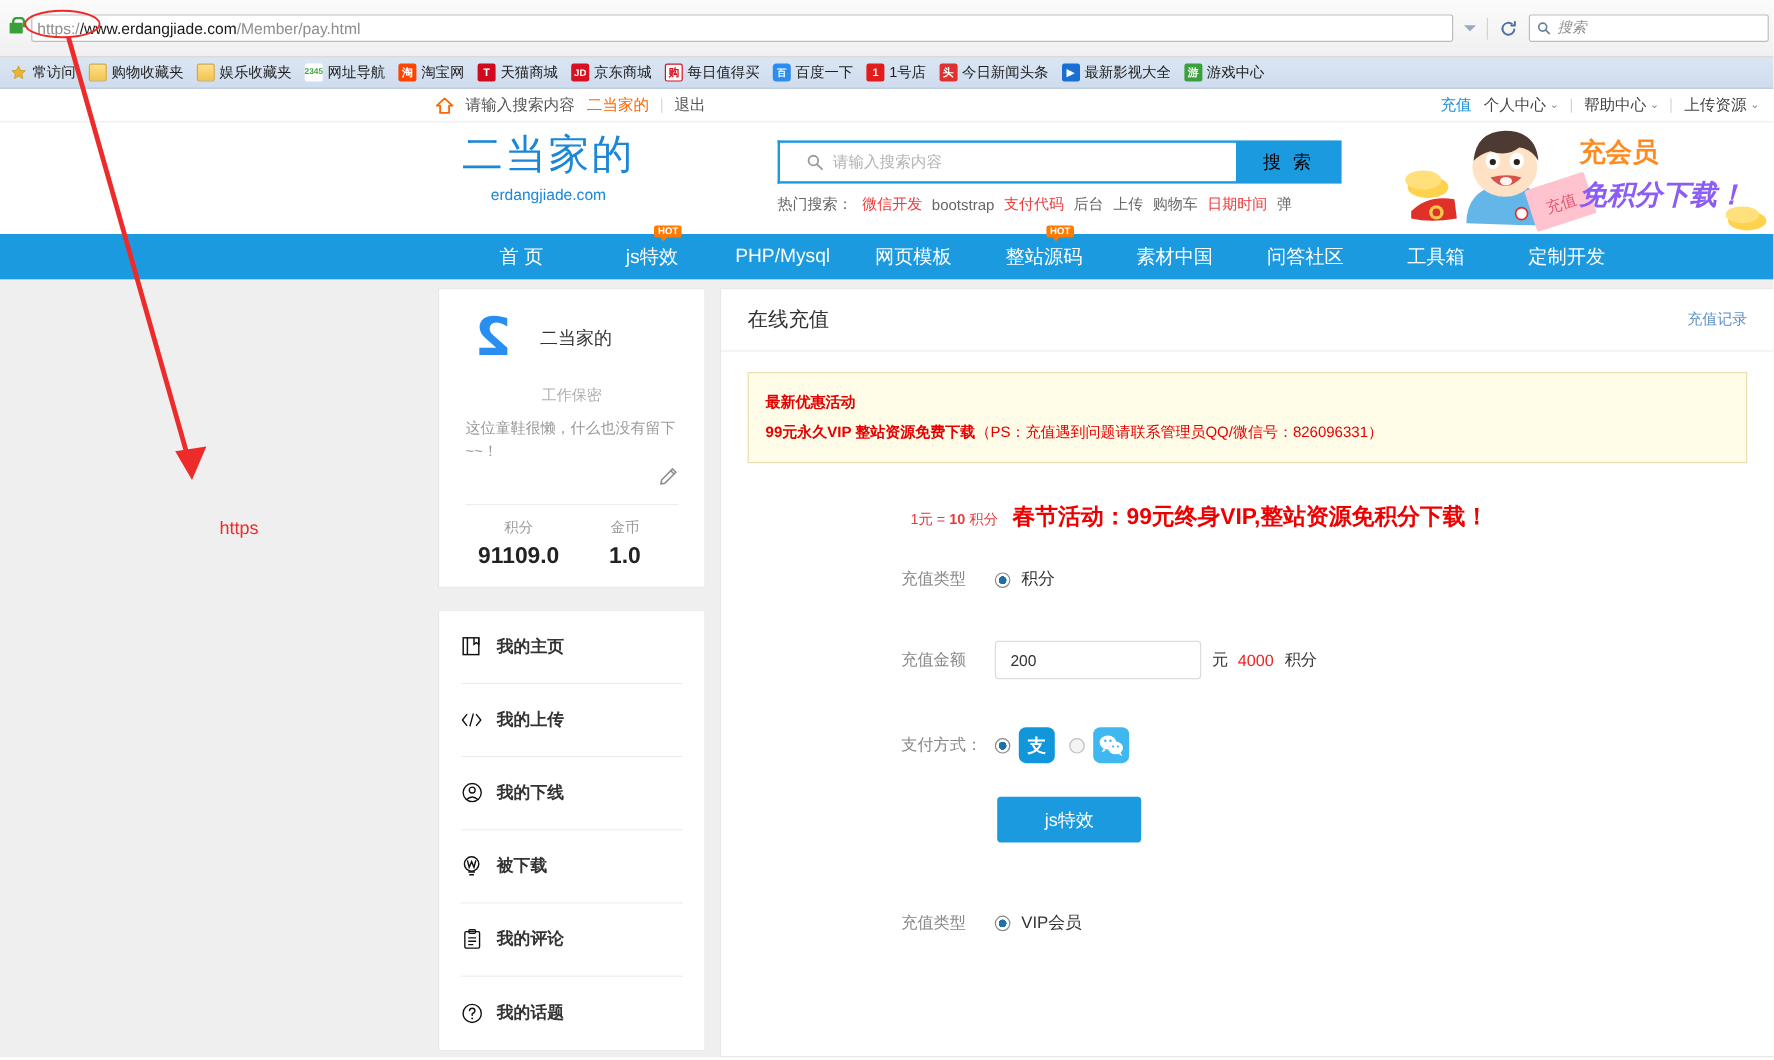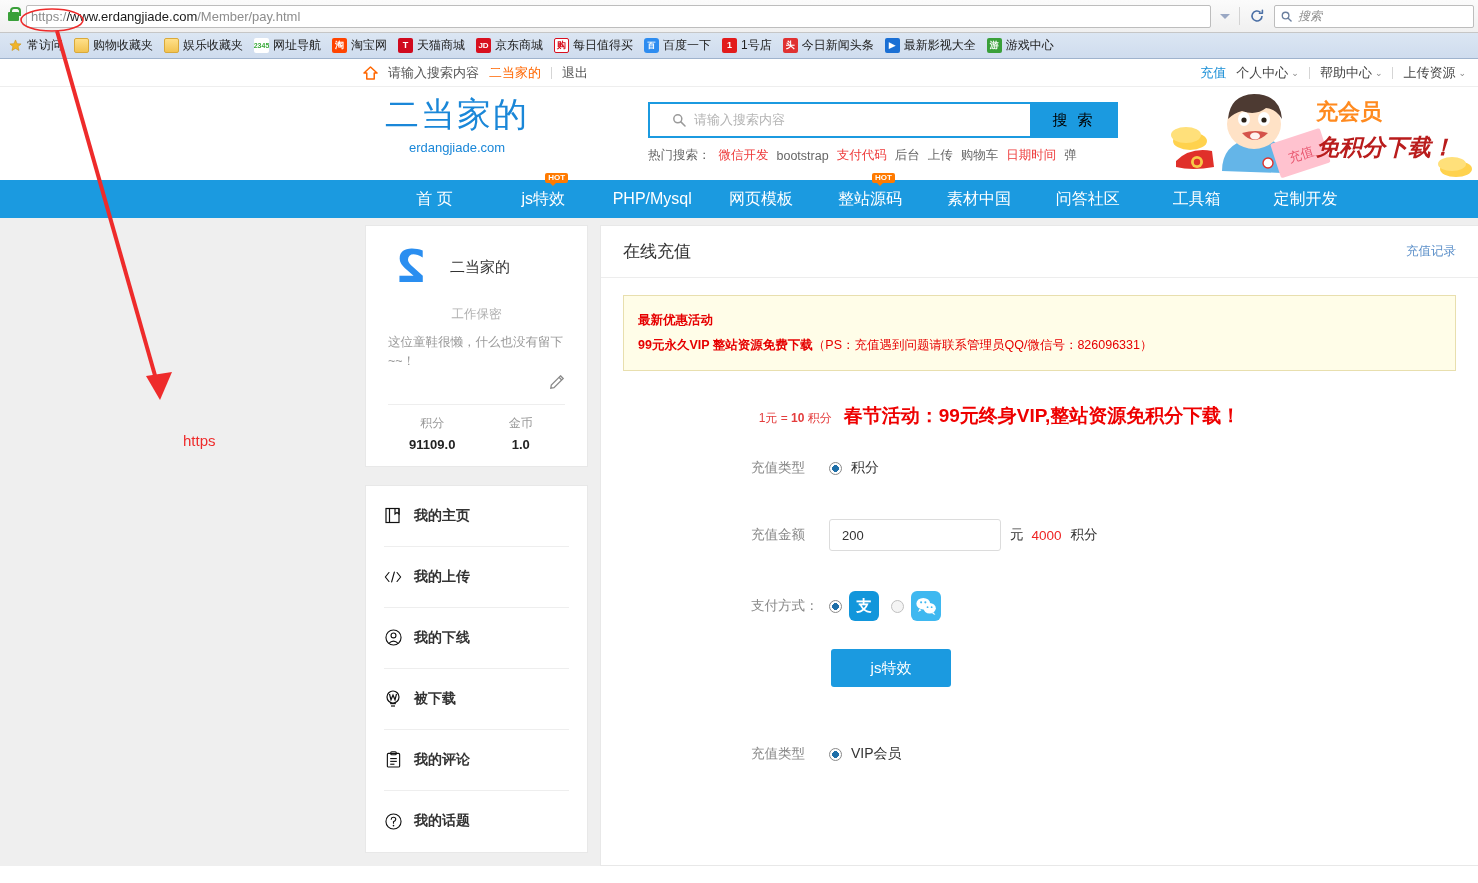--- a/index.html
+++ b/index.html
@@ -4,21 +4,21 @@
 <style>
   * { box-sizing: border-box; margin: 0; padding: 0; }
   html, body {
     width: 1478px; height: 883px;
     font-family: "Liberation Sans", "DejaVu Sans", sans-serif;
     background: #ffffff; overflow: hidden;
   }
   
   #browser-chrome { width: 1478px; }
   #url-bar-row {
-    height: 33px; background: linear-gradient(#fbfbfb, #f0f0f0);
+    height: 48px; background: linear-gradient(#fbfbfb, #f0f0f0);
     border-bottom: 1px solid #c6c6c6;
     display: flex; align-items: center; padding: 0 4px; gap: 4px; text-align: center;
   }
   .lock-icon { width: 18px; height: 22px; display: flex; align-items: center; justify-content: center; }
   .lock-body { width: 11px; height: 9px; background: #3aa03a; border-radius: 1px; position: relative; }
   .lock-body:before {
     content: ""; position: absolute; left: 2px; top: -5px; width: 7px; height: 7px;
     border: 2px solid #3aa03a; border-bottom: none; border-radius: 4px 4px 0 0;
   }
   #url-input-wrap {
@@ -115,21 +115,21 @@
             font-family: "DejaVu Sans", sans-serif; font-size: 44px; color: #2a8ef0; font-weight: bold;
             transform: scaleX(-1); line-height: 1; }
   #profile-name { font-size: 15px; color: #333; }
   #profile-job { text-align: center; font-size: 12.5px; color: #b0b0b0; margin-top: 18px; }
   #profile-bio { font-size: 12.5px; color: #9a9a9a; margin-top: 10px; line-height: 1.55; }
   #edit-row { display: flex; justify-content: flex-end; margin-top: 2px; }
   #stats-sep { height: 1px; background: #eeeeee; margin-top: 10px; }
   #stats { display: flex; margin-top: 10px; }
   .stat { flex: 1; text-align: center; }
   .stat-label { font-size: 12px; color: #999; }
-  .stat-value { font-size: 13px; color: #222; font-weight: bold; margin-top: 5px; }
+  .stat-value { font-size: 19px; color: #222; font-weight: bold; margin-top: 5px; }
   #menu-card { margin-top: 18px; padding: 0 18px; }
   .menu-item { height: 61px; display: flex; align-items: center; gap: 12px; border-bottom: 1px solid #eeeeee; }
   .menu-item:last-child { border-bottom: none; }
   .menu-label { font-size: 14px; color: #333; font-weight: bold; }
   .menu-ico { width: 18px; height: 18px; display: flex; align-items: center; justify-content: center; color: #111; }
 
   
   #right-col { position: absolute; left: 600px; top: 7px; width: 878px; background: #fff;
                border: 1px solid #e8e8e8; border-right: none; height: 641px; }
   #panel-head { height: 52px; display: flex; align-items: center; justify-content: space-between;
@@ -341,21 +341,21 @@
         <g transform="rotate(-18 150 68)">
           <rect x="118" y="44" width="52" height="36" rx="2" fill="#ffc2cf"></rect>
           <text x="144" y="68" font-size="13" fill="#e8556e" text-anchor="middle" font-family="'Liberation Sans',sans-serif">充值</text>
         </g>
         <circle cx="110" cy="74" r="5" fill="#ffffff" stroke="#e0302a" stroke-width="1.4"></circle>
         <ellipse cx="298" cy="80" rx="16" ry="8" fill="#ffd24d"></ellipse>
         <ellipse cx="294" cy="75" rx="14" ry="7" fill="#ffe07a"></ellipse>
       </svg>
       <div style="position:absolute; left:158px; top:8px; width:160px;">
         <div style="font-size:22px;color:#ff8a1f;font-weight:bold;font-family:'Liberation Serif',serif;">充会员</div>
-        <div style="font-size:23px;color:#b91c1c;font-weight:bold;font-style:italic;margin-top:5px;font-family:'Liberation Serif',serif;">免积分下载！</div>
+        <div style="font-size:23px;color:#8b5cf6;font-weight:bold;font-style:italic;margin-top:5px;font-family:'Liberation Serif',serif;">免积分下载！</div>
       </div>
     </div>
   </div>
 
   <div id="mainnav">
     <div id="mainnav-inner">
       <a class="nav-item">首 页</a>
       <a class="nav-item"><span class="hot-badge">HOT</span><span>js特效</span></a>
       <a class="nav-item">PHP/Mysql</a>
       <a class="nav-item">网页模板</a>

